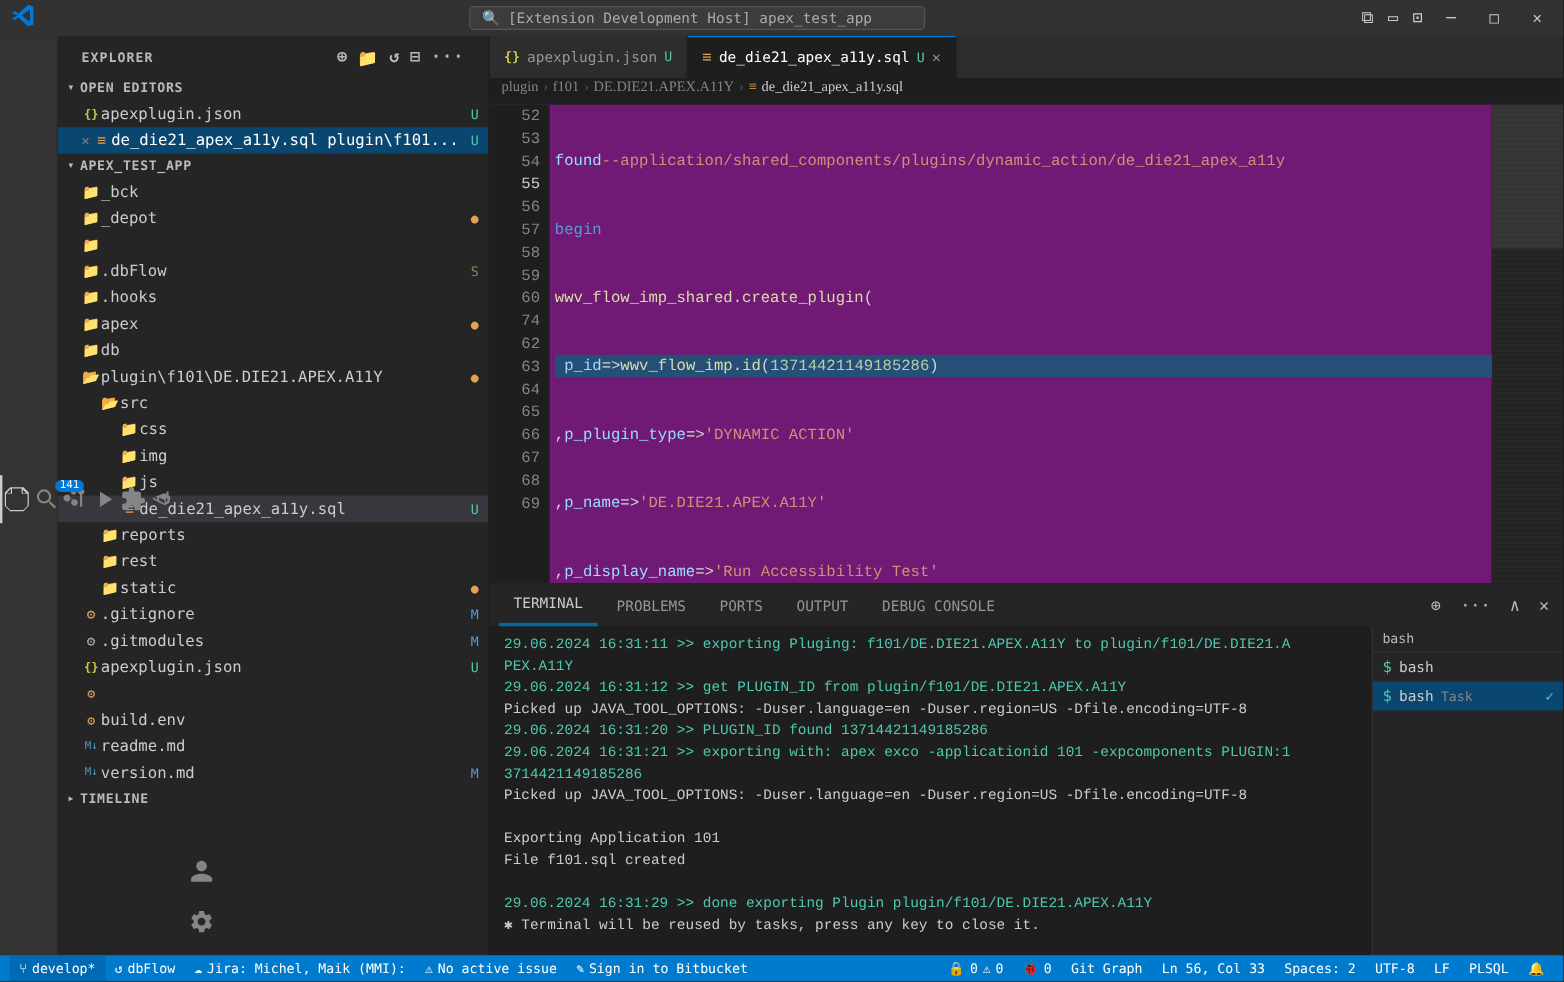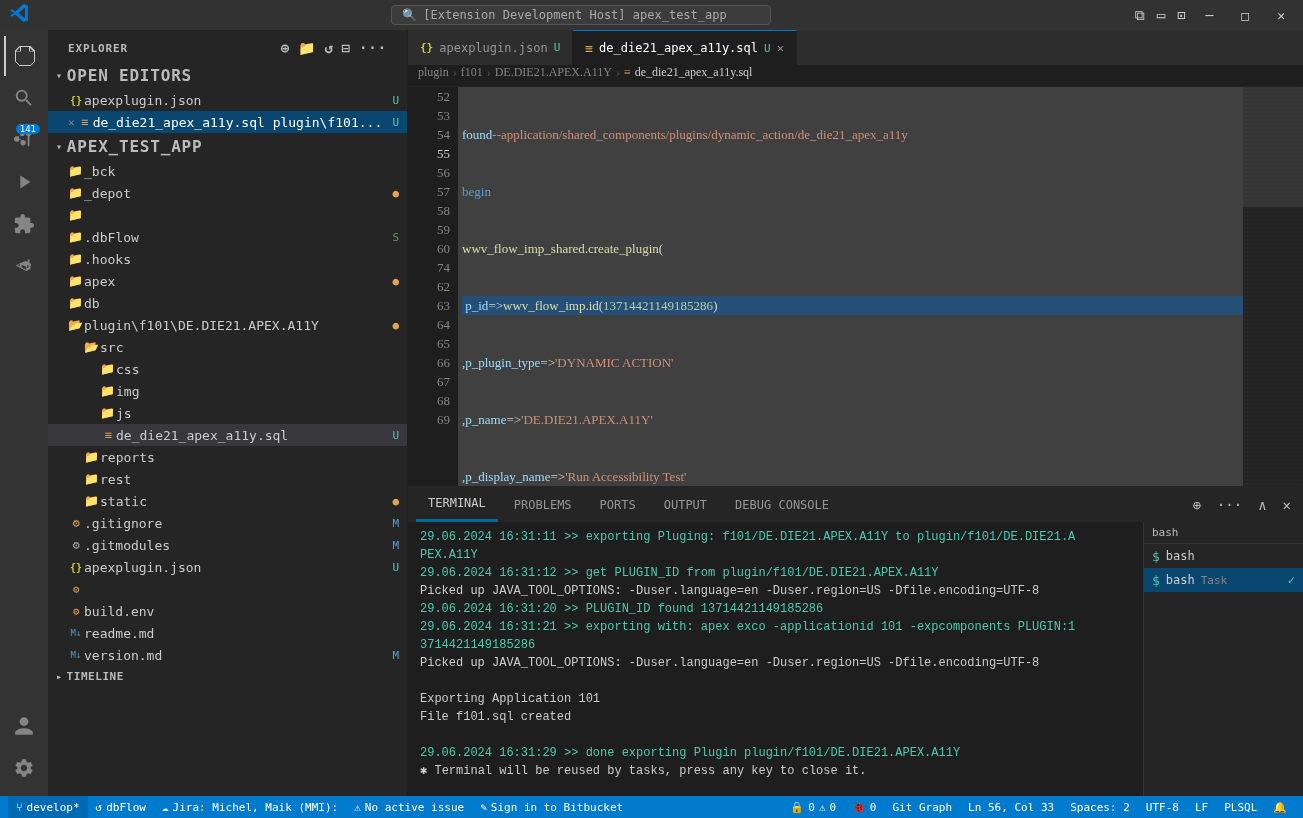--- a/index.html
+++ b/index.html
@@ -45,21 +45,21 @@
       display: flex;
       flex: 1;
       overflow: hidden;
     }
 
     
     .activity-bar {
       width: 48px;
       background: #333333;
       display: flex;
-      flex-direction: column;
+      flex-direction: row;
       align-items: center;
       padding-top: 6px;
       flex-shrink: 0;
       gap: 2px;
     }
     .activity-icon {
       width: 40px; height: 40px;
       display: flex; align-items: center; justify-content: center;
       color: #858585;
       font-size: 20px;
@@ -107,21 +107,21 @@
     }
     .sidebar-header-icons { display: flex; gap: 8px; color: #bbb; font-size: 14px; }
 
     .sidebar-content { overflow-y: auto; flex: 1; }
     .sidebar-content::-webkit-scrollbar { width: 6px; }
     .sidebar-content::-webkit-scrollbar-thumb { background: #555; }
 
     .section-title {
       display: flex; align-items: center;
       padding: 4px 8px;
-      font-size: 16px;
+      font-size: 11px;
       font-weight: 700;
       letter-spacing: 0.05em;
       color: #bbbbbb;
       cursor: pointer;
       user-select: none;
     }
     .chevron { margin-right: 4px; font-size: 10px; }
     .chevron.open::before { content: '▾'; }
     .chevron.closed::before { content: '▸'; }
 
@@ -213,24 +213,24 @@
       font-family: Liberation Serif, serif;
     }
     .breadcrumb-sep { color: #555; }
     .breadcrumb-active { color: #cccccc; display: flex; align-items: center; gap: 4px; }
 
     
     .code-editor {
       flex: 1;
       display: flex;
       overflow: hidden;
-      font-family: Liberation Serif, serif;
+      font-family: Liberation Mono, monospace;
       font-size: 13px;
       line-height: 19px;
-      background: #404040;
+      background: #701a75;
     }
     .line-numbers {
       width: 50px;
       background: #1e1e1e;
       color: #858585;
       text-align: right;
       padding: 0 8px;
       flex-shrink: 0;
       overflow: hidden;
       user-select: none;

